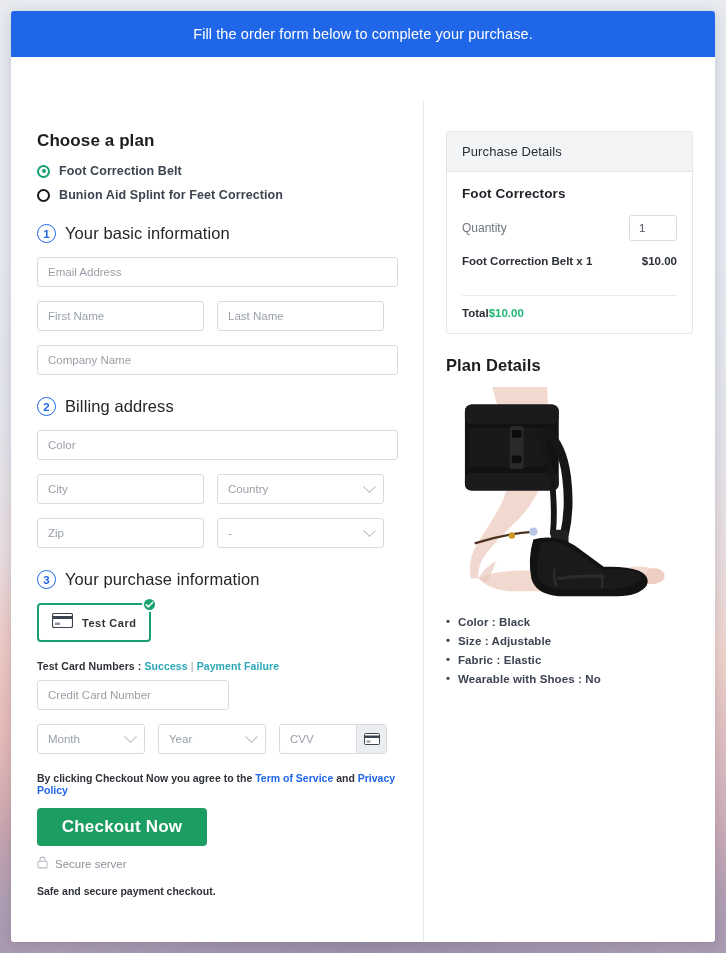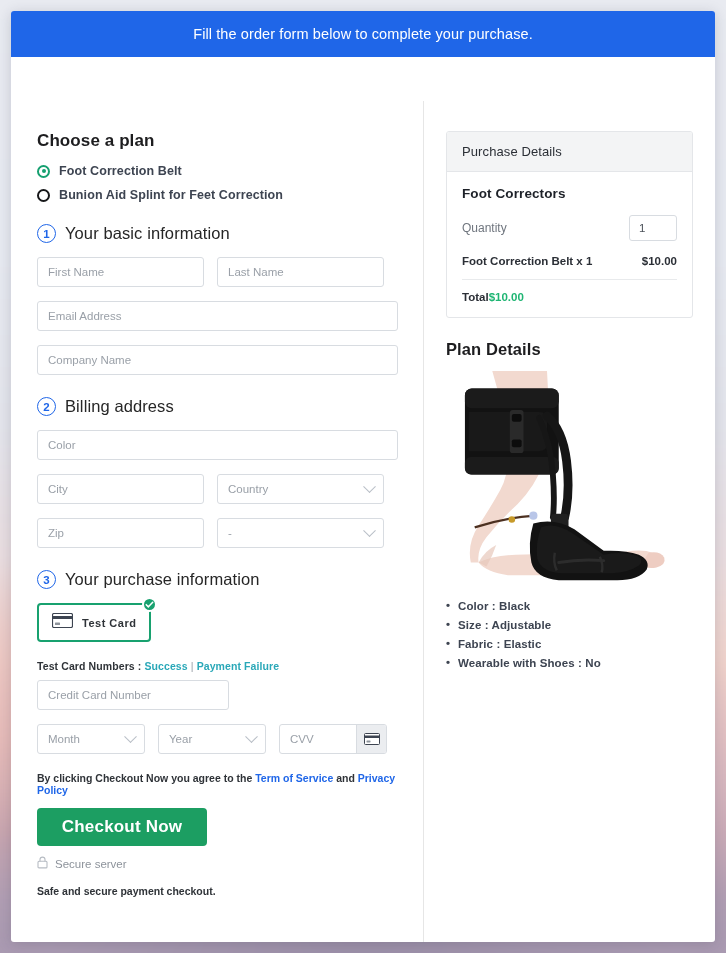--- a/index.html
+++ b/index.html
@@ -332,21 +332,21 @@
     color: #4b5159;
     background: #fff;
   }
   .line-row {
     display: flex;
     justify-content: space-between;
     align-items: center;
     font-size: 11.5px;
     font-weight: 700;
     color: #2b2f36;
-    padding-bottom: 12px;
+    padding-bottom: 28px;
     border-bottom: 1px solid #e8eaec;
     margin-bottom: 11px;
   }
   .total-row {
     display: flex;
     justify-content: flex-start;
     align-items: baseline;
     font-size: 11.5px;
     font-weight: 700;
     color: #2b2f36;
@@ -408,25 +408,25 @@
         <span class="radio-label">Bunion Aid Splint for Feet Correction</span>
       </div>
 
       
       <div class="step-head">
         <span class="step-num">1</span>
         <span class="step-title">Your basic information</span>
       </div>
 
       <div class="field-row">
+        <div class="inp full">Email Address</div>
+      </div>
+      <div class="field-row">
         <div class="inp half">First Name</div>
         <div class="inp half">Last Name</div>
-      </div>
-      <div class="field-row">
-        <div class="inp full">Email Address</div>
       </div>
       <div class="field-row">
         <div class="inp full">Company Name</div>
       </div>
 
       
       <div class="step-head">
         <span class="step-num">2</span>
         <span class="step-title">Billing address</span>
       </div>

